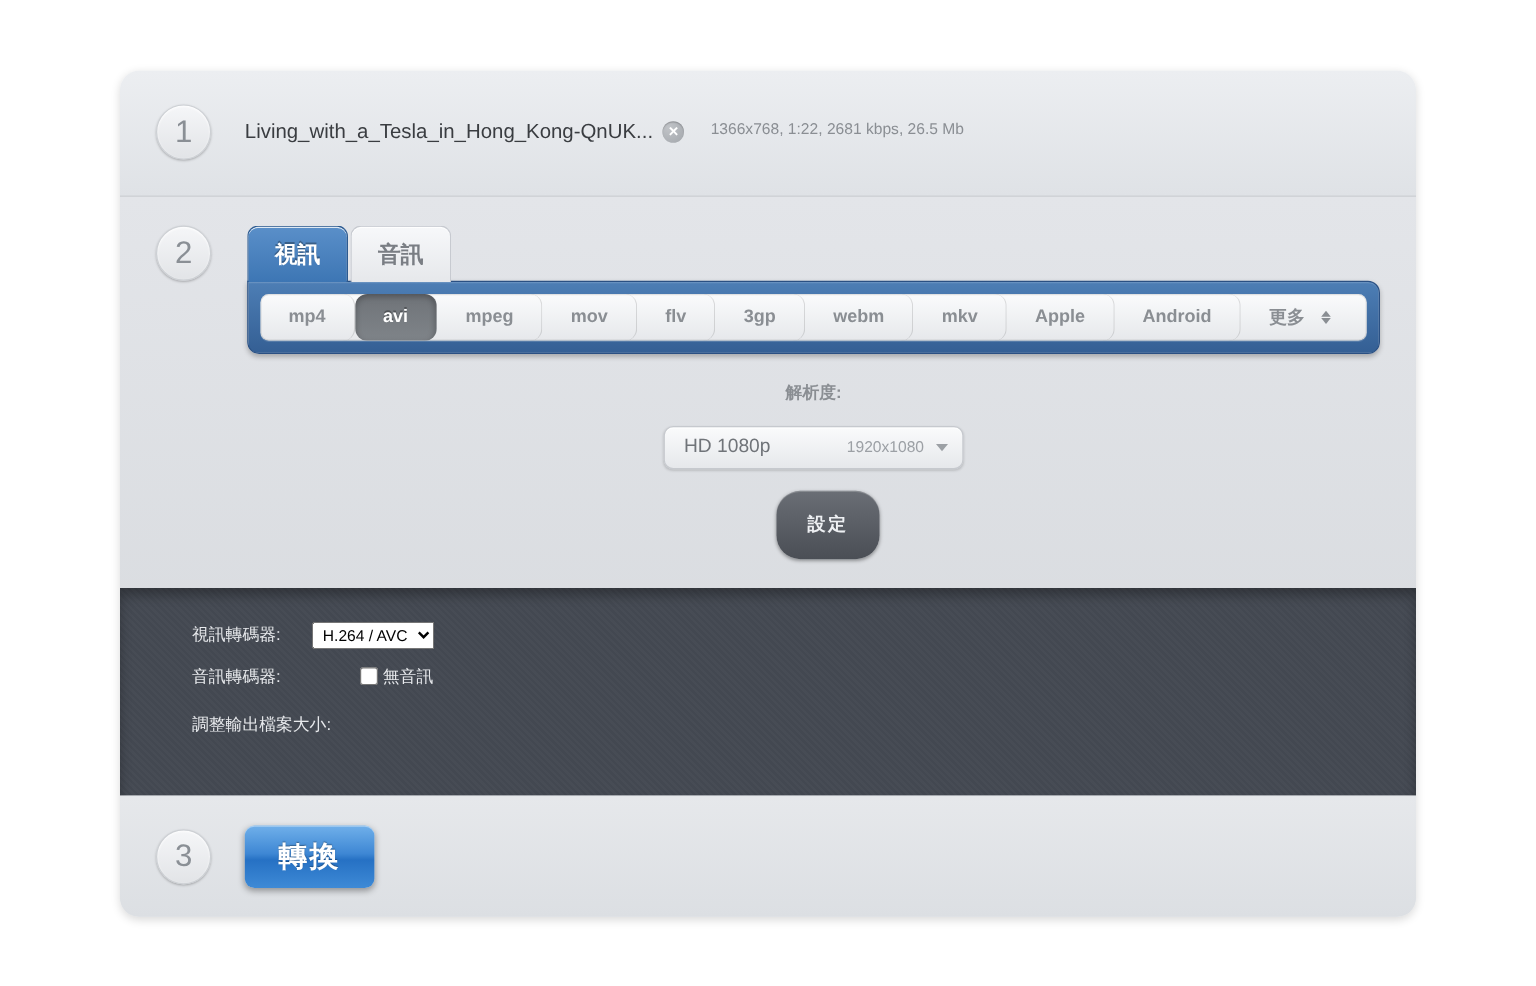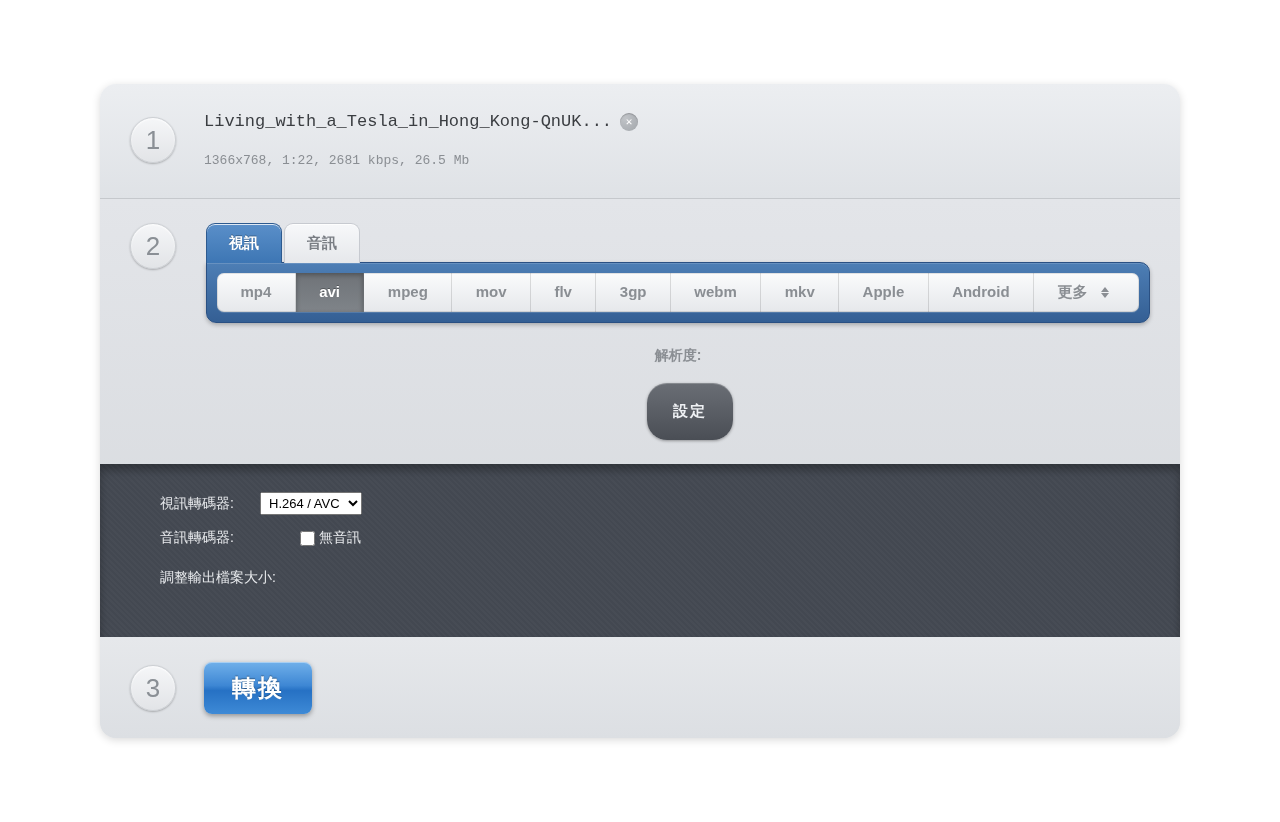--- a/index.html
+++ b/index.html
@@ -60,39 +60,39 @@
       font-weight: 700;
       padding: 0 36px;
       height: 74px;
       text-shadow: 0 -1px 1px rgba(0,0,0,0.35);
       box-shadow: 0 2px 5px rgba(0,0,0,0.35), inset 0 1px 0 rgba(255,255,255,0.4);
       cursor: pointer;
       flex-shrink: 0;
       letter-spacing: 2px;
     }
     .big-btn.small { height: 52px; font-size: 24px; padding: 0 28px; border-radius: 8px; }
-    .file-info { display: flex; flex-direction: column; gap: 22px; font-family: Liberation Mono, monospace; }
+    .file-info { display: flex; flex-direction: row; gap: 22px; }
     .file-row { display: flex; align-items: center; gap: 8px; }
     .file-name { font-size: 17px; color: #3a3d41; font-weight: 500; }
     .remove-icon {
       width: 18px; height: 18px; border-radius: 50%;
       background: radial-gradient(circle at 30% 30%, #c1c4c8, #a2a6ab);
       display: inline-flex; align-items: center; justify-content: center;
       color: #fff; font-size: 11px; font-weight: bold;
       box-shadow: inset 0 1px 1px rgba(0,0,0,0.2);
       cursor: pointer;
     }
     .file-meta { font-size: 13px; color: #8a8e93; }
 
     .tabs-row { display: flex; align-items: flex-end; padding: 24px 30px 0 106px; gap: 2px; position: relative; }
     .tab {
       padding: 10px 22px;
       background: linear-gradient(to bottom, #f7f8fa, #e6e8eb);
       border-radius: 9px 9px 0 0;
-      font-size: 15px;
+      font-size: 19px;
       color: #7a7e84;
       font-weight: 600;
       border: 1px solid #c7cad0;
       border-bottom: none;
       cursor: pointer;
       box-shadow: inset 0 1px 0 rgba(255,255,255,0.8);
       position: relative;
       margin-bottom: -1px;
     }
     .tab.active {
@@ -120,20 +120,21 @@
     .format-item {
       flex: 1 1 auto;
       padding: 10px 8px;
       text-align: center;
       font-size: 15px;
       font-weight: 700;
       color: #8a8e93;
       border-right: 1px solid rgba(0,0,0,0.12);
       cursor: pointer;
       min-width: 54px;
+      border-radius: 10px;
     }
     .format-item:last-child { border-right: none; display: flex; align-items: center; justify-content: center; gap: 14px; padding-right: 14px;}
     .format-item.active {
       background: linear-gradient(to bottom, #6f7378, #7f8489);
       color: #fff;
       text-shadow: 0 -1px 0 rgba(0,0,0,0.3);
       box-shadow: inset 0 2px 5px rgba(0,0,0,0.3);
     }
     .updown-icon {
       display: inline-flex; flex-direction: column; gap: 1px;
@@ -255,20 +256,27 @@
         <div class="format-item">Android</div>
         <div class="format-item">
           <span>更多</span>
           <span class="updown-icon"></span>
         </div>
       </div>
     </div>
 
     <div class="resolution-row">
       <span class="label-gray">解析度:</span>
+      <div class="res-select">
+        <span class="res-main">HD 1080p</span>
+        <span class="res-sub">
+          <span>1920x1080</span>
+          <span class="chevron"></span>
+        </span>
+      </div>
       <button class="settings-btn">設定</button>
     </div>
 
     <div class="advanced-panel">
       <div class="adv-row">
         <span class="adv-label">視訊轉碼器:</span>
         <select class="adv-select">
           <option>H.264 / AVC</option>
         </select>
       </div>

